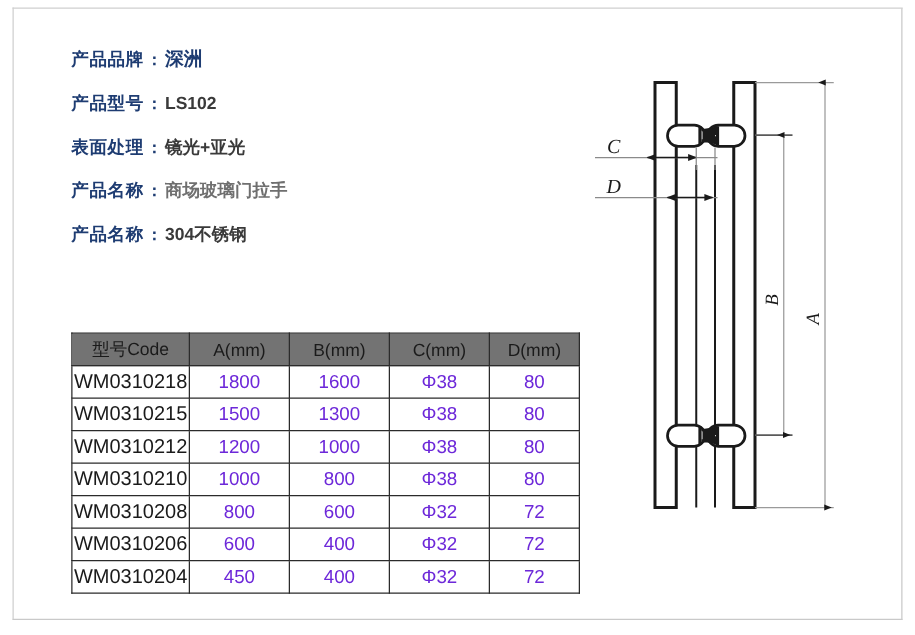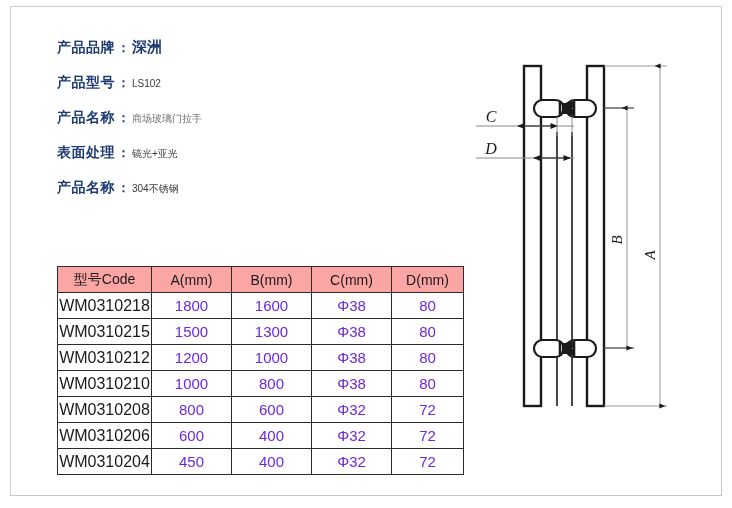--- a/index.html
+++ b/index.html
@@ -55,23 +55,23 @@
     color: #1e3c72;
     letter-spacing: 0.5px;
   }
   .spec-colon {
     font-weight: bold;
     font-size: 13px;
     color: #1e3c72;
     padding: 0 2px;
   }
   .spec-value {
-    font-size: 10px;
+    font-size: 14px;
     color: #3a3a3a;
-    font-weight: normal;
+    font-weight: bold;
   }
   .spec-value.brand {
     color: #1e3c72;
     font-weight: bold;
     font-size: 15px;
   }
   .spec-value.light {
     color: #6f6f6f;
   }
 
@@ -86,21 +86,21 @@
   }
   #dim-table th, #dim-table td {
     border: 1px solid #2b2b2b;
     text-align: center;
     vertical-align: middle;
     height: 26px;
     box-sizing: border-box;
     padding: 0;
   }
   #dim-table thead th {
-    background: #fca5a5;
+    background: #737373;
     font-size: 14px;
     font-weight: normal;
     color: #1a1a1a;
   }
   #dim-table thead th.code-head {
     font-size: 14px;
   }
   #dim-table td.code-cell {
     font-size: 16px;
     color: #1a1a1a;
@@ -136,25 +136,25 @@
 
     <div class="spec-row">
       <span class="spec-label">产品品牌</span><span class="spec-colon">：</span><span class="spec-value brand">深洲</span>
     </div>
 
     <div class="spec-row">
       <span class="spec-label">产品型号</span><span class="spec-colon">：</span><span class="spec-value">LS102</span>
     </div>
 
     <div class="spec-row">
+      <span class="spec-label">表面处理</span><span class="spec-colon">：</span><span class="spec-value">镜光+亚光</span>
+    </div>
+
+    <div class="spec-row">
       <span class="spec-label">产品名称</span><span class="spec-colon">：</span><span class="spec-value light">商场玻璃门拉手</span>
-    </div>
-
-    <div class="spec-row">
-      <span class="spec-label">表面处理</span><span class="spec-colon">：</span><span class="spec-value">镜光+亚光</span>
     </div>
 
     <div class="spec-row">
       <span class="spec-label">产品名称</span><span class="spec-colon">：</span><span class="spec-value">304不锈钢</span>
     </div>
 
 
   </div>
 
   <table id="dim-table">

